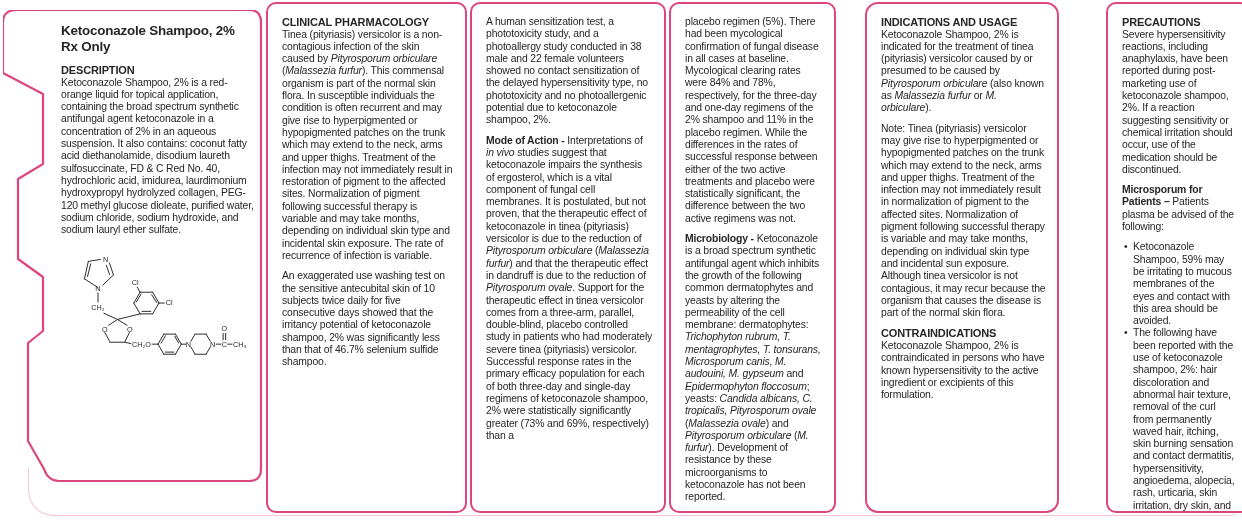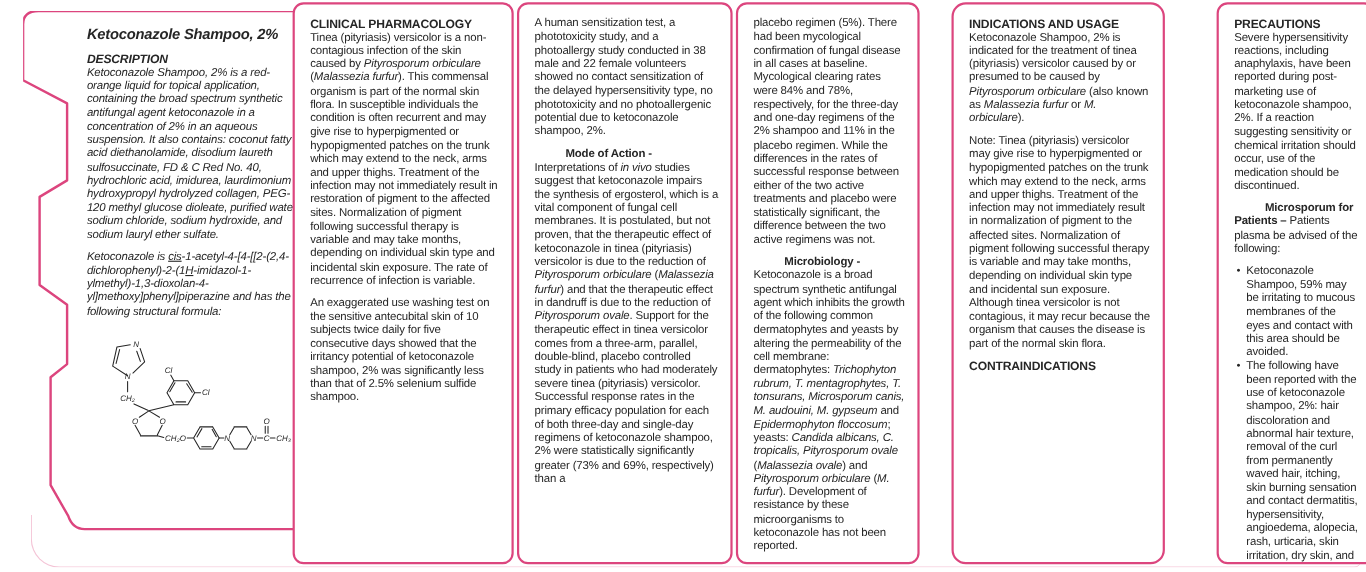--- a/index.html
+++ b/index.html
@@ -19,62 +19,62 @@
     z-index:1;
   }
   .panel {
     position:absolute; top:2px; height:511px;
     background:#fff;
     border:2px solid var(--accent,#dc457e);
     border-radius:10px;
     padding:12px 11px 8px 14px;
     overflow:hidden; z-index:2;
   }
-  #panel-1 { position:absolute; left:21px; top:10px; width:260px; height:473px; z-index:2;font-style:italic; }
+  #panel-1 { position:absolute; left:3px; top:10px; width:260px; height:473px; z-index:2; }
   #panel-1 .outline-svg { position:absolute; left:0; top:0; }
   .panel1-outline { fill:#ffffff; stroke:var(--accent,#dc457e); stroke-width:2.2; stroke-linejoin:round; }
   #panel-1 .content { position:absolute; left:58px; top:13px; width:194px; height:452px; overflow:hidden; }
   #panel-2 { left:266px;  width:201px; }
   #panel-3 { left:470px;  width:196px; }
   #panel-4 { left:669px;  width:167px; }
   #panel-5 { left:865px;  width:194px;border-radius:13px; }
   #panel-6 { left:1106px; width:144px; }
 
   .title { font-size:13.4px; font-weight:bold; line-height:16px; letter-spacing:-0.2px; margin-bottom:9px; }
   .heading { font-size:11px; font-weight:bold; line-height:12.6px; letter-spacing:-0.15px; }
   .para { font-size:10.4px; line-height:12.3px; letter-spacing:-0.15px; margin-bottom:8px; word-wrap:break-word; }
   .bullets { font-size:10.4px; line-height:12.3px; letter-spacing:-0.15px; }
   .bullet-item { display:flex; }
   .bullet-item .marker { flex:none; width:11px; padding-left:2px; }
   .it { font-style:italic;margin-top:28px; }
-  .bd { font-weight:bold;margin-left:28px; }
+  .bd { font-weight:bold; }
   .un { text-decoration:underline; }
 
   .structure-wrap { margin-top:2px; }
   .structure-wrap svg { display:block; }
   .bond { stroke:#262626; stroke-width:1; fill:none; stroke-linecap:round; }
   .atom { font-family:"Liberation Sans",sans-serif; font-size:7.5px; fill:#262626; text-anchor:middle; }
 </style>
 </head>
 <body style="color: rgb(38, 38, 38); background: rgb(255, 255, 255);">
 
 <div class="die-cut"></div>
 
 <div id="panel-1">
   <svg class="outline-svg" width="260" height="473" viewBox="0 0 260 473">
     <path class="panel1-outline" d="M 14 0 H 246 Q 258 0 258 12 V 459 Q 258 471 246 471 H 56 Q 45 471 41 459 L 25 431 V 333 L 40 321 V 267 L 15 249 V 169 L 40 154 V 84 L 0 63 V 12 Q 0 0 14 0 Z"></path>
   </svg>
   <div class="content">
     <div class="blocks">
         <div class="title">
           <div>Ketoconazole Shampoo, 2%</div>
+          <div>Rx Only</div>
         </div>
         <div class="heading">DESCRIPTION</div>
         <p class="para"><span>Ketoconazole Shampoo, 2% is a red-orange liquid for topical application, containing the broad spectrum synthetic antifungal agent ketoconazole in a concentration of 2% in an aqueous suspension. It also contains: coconut fatty acid diethanolamide, disodium laureth sulfosuccinate, FD &amp; C Red No. 40, hydrochloric acid, imidurea, laurdimonium hydroxypropyl hydrolyzed collagen, PEG-120 methyl glucose dioleate, purified water, sodium chloride, sodium hydroxide, and sodium lauryl ether sulfate.</span></p>
-        <p class="para"><span>Ketoconazole is </span><span class="un">cis</span><span>-1-acetyl-4-[4-[[2-(2,4-dichlorophenyl)-2-(1</span><span class="un">H</span><span>-imidazol-1-ylmethyl)-1,3-dioxolan-4-yl]methoxy]phenyl]piperazine and has the following structural formula:</span></p>
       </div>
     <div class="structure-wrap">
       <svg width="194" height="120" viewBox="0 0 200 124">
 
         <path class="bond" d="M38 45 L24 36 M24 36 L28 18 M27.2 33.5 L30.5 20.5 M28 18 L40.5 15.9 M49.8 19.5 L54 32 M46.6 22 L50 31.5 M54 32 L43 42.5"></path>
         <text class="atom" x="46" y="18.5">N</text>
         <text class="atom" x="38" y="48.5">N</text>
 
         <path class="bond" d="M38 50.5 L38 60 M44 71.5 L57 77.5"></path>
         <text class="atom" x="38" y="68.5">CH₂</text>
@@ -101,41 +101,42 @@
         <text class="atom" x="184.5" y="106">CH₃</text>
       </svg>
     </div>
   </div>
 </div>
 
 <div id="panel-2" class="panel">
   <div class="blocks">
       <div class="heading">CLINICAL PHARMACOLOGY</div>
       <p class="para"><span>Tinea (pityriasis) versicolor is a non-contagious infection of the skin caused by </span><span class="it">Pityrosporum orbiculare</span><span> (</span><span class="it">Malassezia furfur</span><span>). This commensal organism is part of the normal skin flora. In susceptible individuals the condition is often recurrent and may give rise to hyperpigmented or hypopigmented patches on the trunk which may extend to the neck, arms and upper thighs. Treatment of the infection may not immediately result in restoration of pigment to the affected sites. Normalization of pigment following successful therapy is variable and may take months, depending on individual skin type and incidental skin exposure. The rate of recurrence of infection is variable.</span></p>
-      <p class="para"><span>An exaggerated use washing test on the sensitive antecubital skin of 10 subjects twice daily for five consecutive days showed that the irritancy potential of ketoconazole shampoo, 2% was significantly less than that of 2.5% selenium sulfide shampoo.</span></p>
+      <p class="para"><span>An exaggerated use washing test on the sensitive antecubital skin of 10 subjects twice daily for five consecutive days showed that the irritancy potential of ketoconazole shampoo, 2% was significantly less than that of 46.7% selenium sulfide shampoo.</span></p>
     </div>
 </div>
 <div id="panel-3" class="panel">
   <div class="blocks">
       <p class="para"><span>A human sensitization test, a phototoxicity study, and a photoallergy study conducted in 38 male and 22 female volunteers showed no contact sensitization of the delayed hypersensitivity type, no phototoxicity and no photoallergenic potential due to ketoconazole shampoo, 2%.</span></p>
       <p class="para"><span class="bd">Mode of Action - </span><span>Interpretations of </span><span class="it">in vivo</span><span> studies suggest that ketoconazole impairs the synthesis of ergosterol, which is a vital component of fungal cell membranes. It is postulated, but not proven, that the therapeutic effect of ketoconazole in tinea (pityriasis) versicolor is due to the reduction of </span><span class="it">Pityrosporum orbiculare</span><span> (</span><span class="it">Malassezia furfur</span><span>) and that the therapeutic effect in dandruff is due to the reduction of </span><span class="it">Pityrosporum ovale</span><span>. Support for the therapeutic effect in tinea versicolor comes from a three-arm, parallel, double-blind, placebo controlled study in patients who had moderately severe tinea (pityriasis) versicolor. Successful response rates in the primary efficacy population for each of both three-day and single-day regimens of ketoconazole shampoo, 2% were statistically significantly greater (73% and 69%, respectively) than a</span></p>
     </div>
 </div>
 <div id="panel-4" class="panel">
   <div class="blocks">
       <p class="para"><span>placebo regimen (5%). There had been mycological confirmation of fungal disease in all cases at baseline. Mycological clearing rates were 84% and 78%, respectively, for the three-day and one-day regimens of the 2% shampoo and 11% in the placebo regimen. While the differences in the rates of successful response between either of the two active treatments and placebo were statistically significant, the difference between the two active regimens was not.</span></p>
       <p class="para"><span class="bd">Microbiology - </span><span>Ketoconazole is a broad spectrum synthetic antifungal agent which inhibits the growth of the following common dermatophytes and yeasts by altering the permeability of the cell membrane: dermatophytes: </span><span class="it">Trichophyton rubrum, T. mentagrophytes, T. tonsurans, Microsporum canis, M. audouini, M. gypseum</span><span> and </span><span class="it">Epidermophyton floccosum</span><span>; yeasts: </span><span class="it">Candida albicans, C. tropicalis, Pityrosporum ovale</span><span> (</span><span class="it">Malassezia ovale</span><span>) and </span><span class="it">Pityrosporum orbiculare</span><span> (</span><span class="it">M. furfur</span><span>). Development of resistance by these microorganisms to ketoconazole has not been reported.</span></p>
     </div>
 </div>
 <div id="panel-5" class="panel">
   <div class="blocks">
       <div class="heading">INDICATIONS AND USAGE</div>
       <p class="para"><span>Ketoconazole Shampoo, 2% is indicated for the treatment of tinea (pityriasis) versicolor caused by or presumed to be caused by </span><span class="it">Pityrosporum orbiculare</span><span> (also known as </span><span class="it">Malassezia furfur</span><span> or </span><span class="it">M. orbiculare</span><span>).</span></p>
       <p class="para"><span>Note: Tinea (pityriasis) versicolor may give rise to hyperpigmented or hypopigmented patches on the trunk which may extend to the neck, arms and upper thighs. Treatment of the infection may not immediately result in normalization of pigment to the affected sites. Normalization of pigment following successful therapy is variable and may take months, depending on individual skin type and incidental sun exposure. Although tinea versicolor is not contagious, it may recur because the organism that causes the disease is part of the normal skin flora.</span></p>
       <div class="heading">CONTRAINDICATIONS</div>
+      <p class="para"><span>Ketoconazole Shampoo, 2% is contraindicated in persons who have known hypersensitivity to the active ingredient or excipients of this formulation.</span></p>
     </div>
 </div>
 <div id="panel-6" class="panel">
   <div class="blocks">
       <div class="heading">PRECAUTIONS</div>
       <p class="para"><span>Severe hypersensitivity reactions, including anaphylaxis, have been reported during post-marketing use of ketoconazole shampoo, 2%. If a reaction suggesting sensitivity or chemical irritation should occur, use of the medication should be discontinued.</span></p>
       <p class="para"><span class="bd">Microsporum for Patients – </span><span>Patients plasma be advised of the following:</span></p>
       <div class="bullets">
         <div class="bullet-item">
           <span class="marker">•</span>

